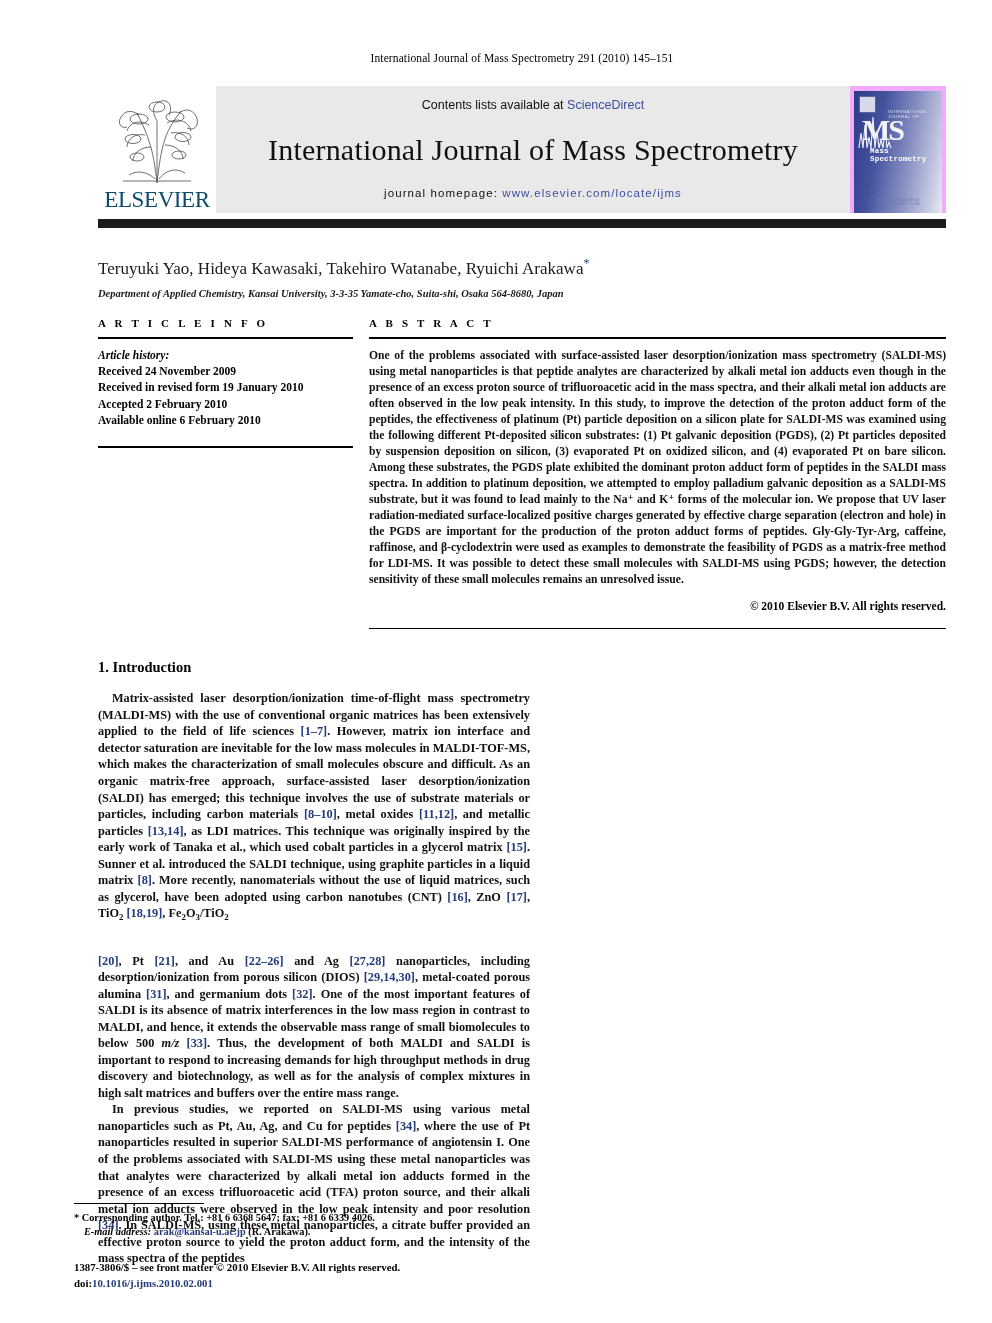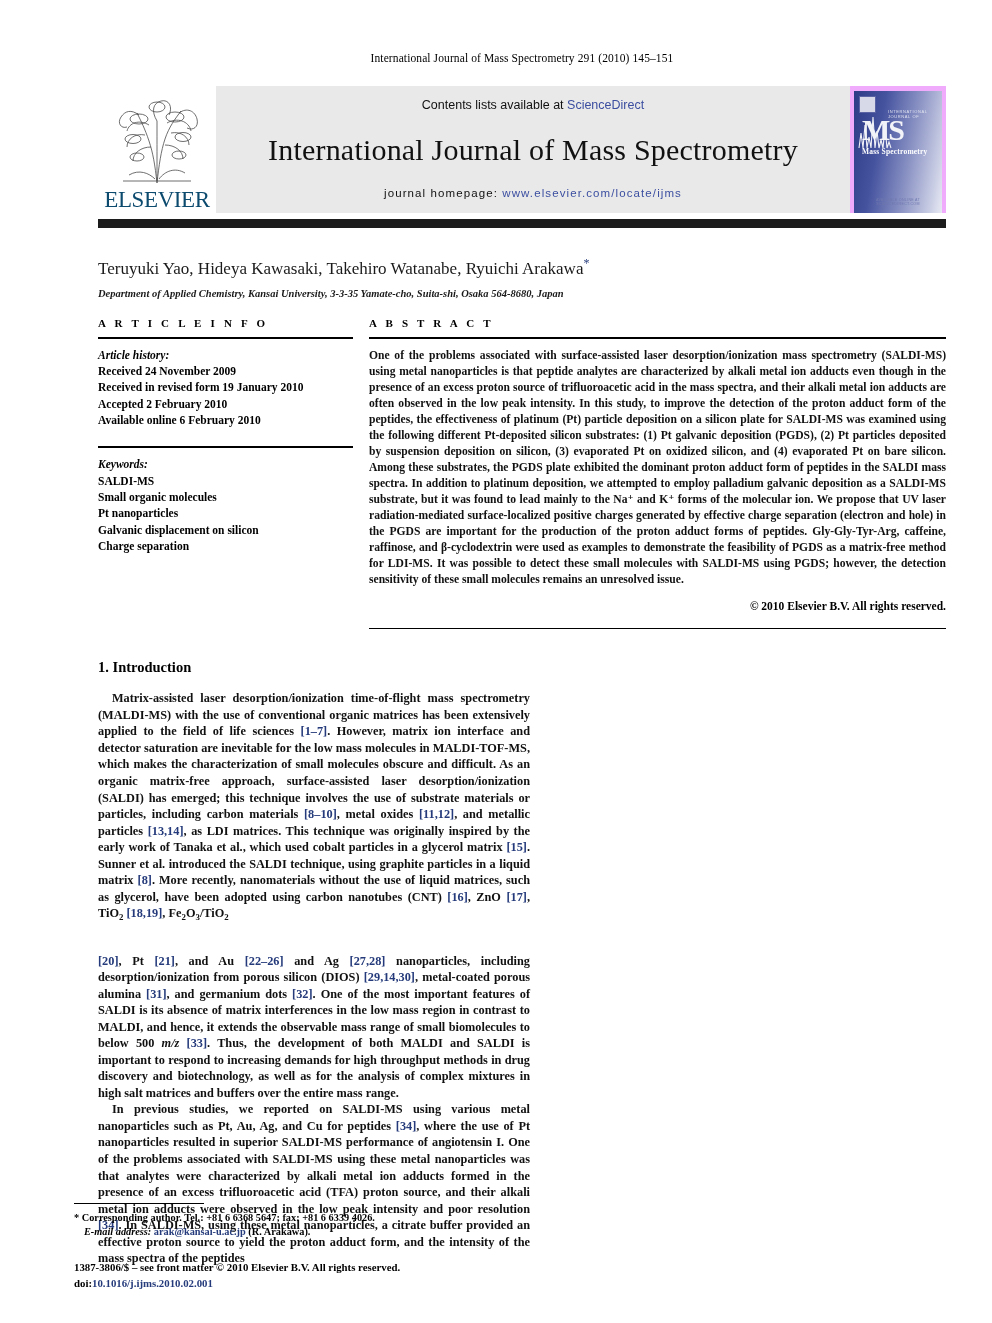--- a/index.html
+++ b/index.html
@@ -115,22 +115,22 @@
     font-size: 4px; color: #dfe2ef; letter-spacing: .6px;
   }
   .cover .ms-logo {
     position: absolute; top: 24px; left: 8px;
     font-family: "Liberation Serif", serif;
     font-size: 30px; font-weight: bold;
     color: #f2f3f8; letter-spacing: -2px;
     line-height: 1;
   }
   .cover .ms-label {
-    position: absolute; top: 56px; left: 8px;
-    font-family: Liberation Serif, serif;
+    position: absolute; top: 56px; left: 16px;
+    font-family: Liberation Mono, monospace;
     font-size: 7.5px; font-weight: bold; color: #ffffff;
     letter-spacing: .2px;
   }
   .cover .peaks { position: absolute; top: 22px; left: 4px; }
   .cover .bottom-note {
     position: absolute; bottom: 7px; left: 0; right: 0;
     text-align: center;
     font-family: "Liberation Sans", sans-serif;
     font-size: 3.6px; color: #6f78ae; letter-spacing: .3px;
   }
@@ -342,28 +342,20 @@
       <div class="hr-under-label"></div>
       <div class="info-body">
         <div class="ital">Article history:</div>
         <div>Received 24 November 2009</div>
         <div>Received in revised form 19 January 2010</div>
         <div>Accepted 2 February 2010</div>
         <div>Available online 6 February 2010</div>
       </div>
       <div class="info-gap"></div>
       <div class="hr-mid"></div>
-      <div class="info-body">
-        <div class="ital">Keywords:</div>
-        <div>SALDI-MS</div>
-        <div>Small organic molecules</div>
-        <div>Pt nanoparticles</div>
-        <div>Galvanic displacement on silicon</div>
-        <div>Charge separation</div>
-      </div>
     </div>
 
     <div class="col-abstract">
       <div class="sec-label">A B S T R A C T</div>
       <div class="hr-under-label"></div>
       <div class="abstract-body">One of the problems associated with surface-assisted laser desorption/ionization mass spectrometry (SALDI-MS) using metal nanoparticles is that peptide analytes are characterized by alkali metal ion adducts even though in the presence of an excess proton source of trifluoroacetic acid in the mass spectra, and their alkali metal ion adducts are often observed in the low peak intensity. In this study, to improve the detection of the proton adduct form of the peptides, the effectiveness of platinum (Pt) particle deposition on a silicon plate for SALDI-MS was examined using the following different Pt-deposited silicon substrates: (1) Pt galvanic deposition (PGDS), (2) Pt particles deposited by suspension deposition on silicon, (3) evaporated Pt on oxidized silicon, and (4) evaporated Pt on bare silicon. Among these substrates, the PGDS plate exhibited the dominant proton adduct form of peptides in the SALDI mass spectra. In addition to platinum deposition, we attempted to employ palladium galvanic deposition as a SALDI-MS substrate, but it was found to lead mainly to the Na⁺ and K⁺ forms of the molecular ion. We propose that UV laser radiation-mediated surface-localized positive charges generated by effective charge separation (electron and hole) in the PGDS are important for the production of the proton adduct forms of peptides. Gly-Gly-Tyr-Arg, caffeine, raffinose, and β-cyclodextrin were used as examples to demonstrate the feasibility of PGDS as a matrix-free method for LDI-MS. It was possible to detect these small molecules with SALDI-MS using PGDS; however, the detection sensitivity of these small molecules remains an unresolved issue.</div>
       <div class="copyright">© 2010 Elsevier B.V. All rights reserved.</div>
       <div class="hr-bottom-abstract"></div>
     </div>
   </div>

